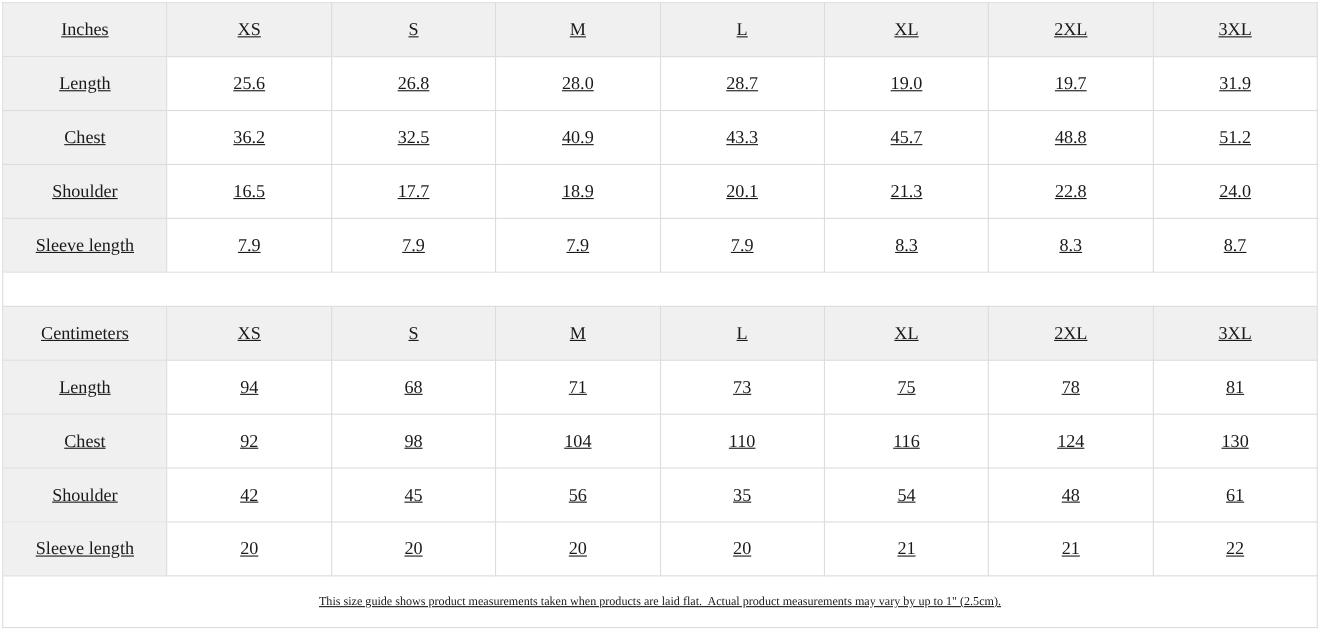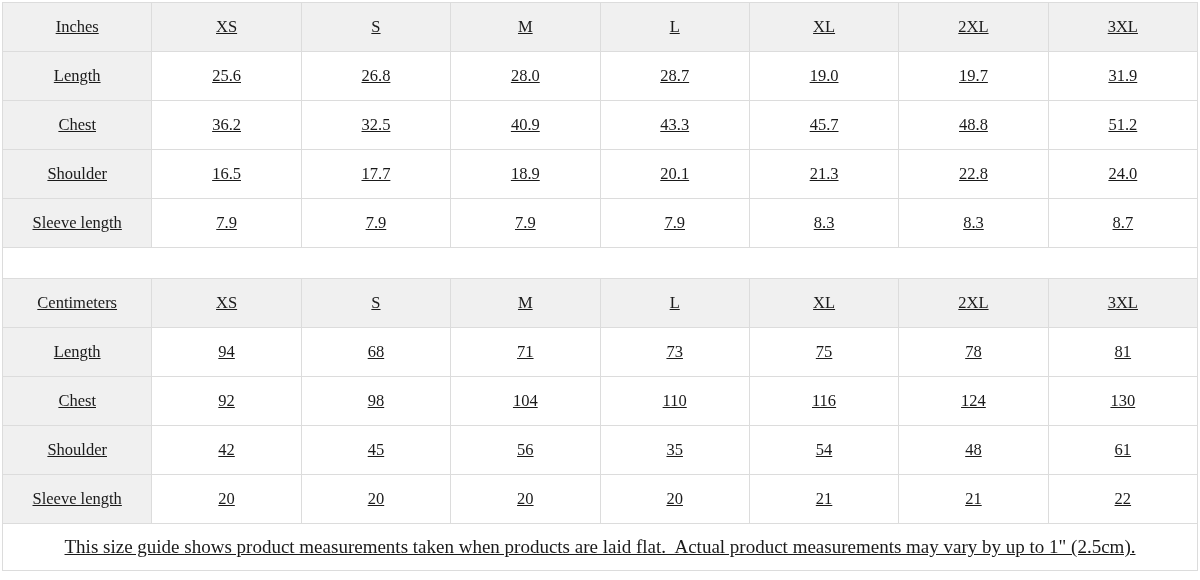--- a/index.html
+++ b/index.html
@@ -48,21 +48,21 @@
     background:var(--page-bg);
   }
   .note-bar{
     height:47px;
     border-left:1px solid var(--border-color);
     border-right:1px solid var(--border-color);
     border-bottom:1px solid var(--border-color);
     display:flex;
     align-items:center;
     justify-content:center;
-    font-size:19px;
+    font-size:11px;
     white-space:pre-wrap;
     text-align:center;
   }
 </style>
 </head>
 <body>
 
 <div class="size-guide">
 
   <table class="size-table">

